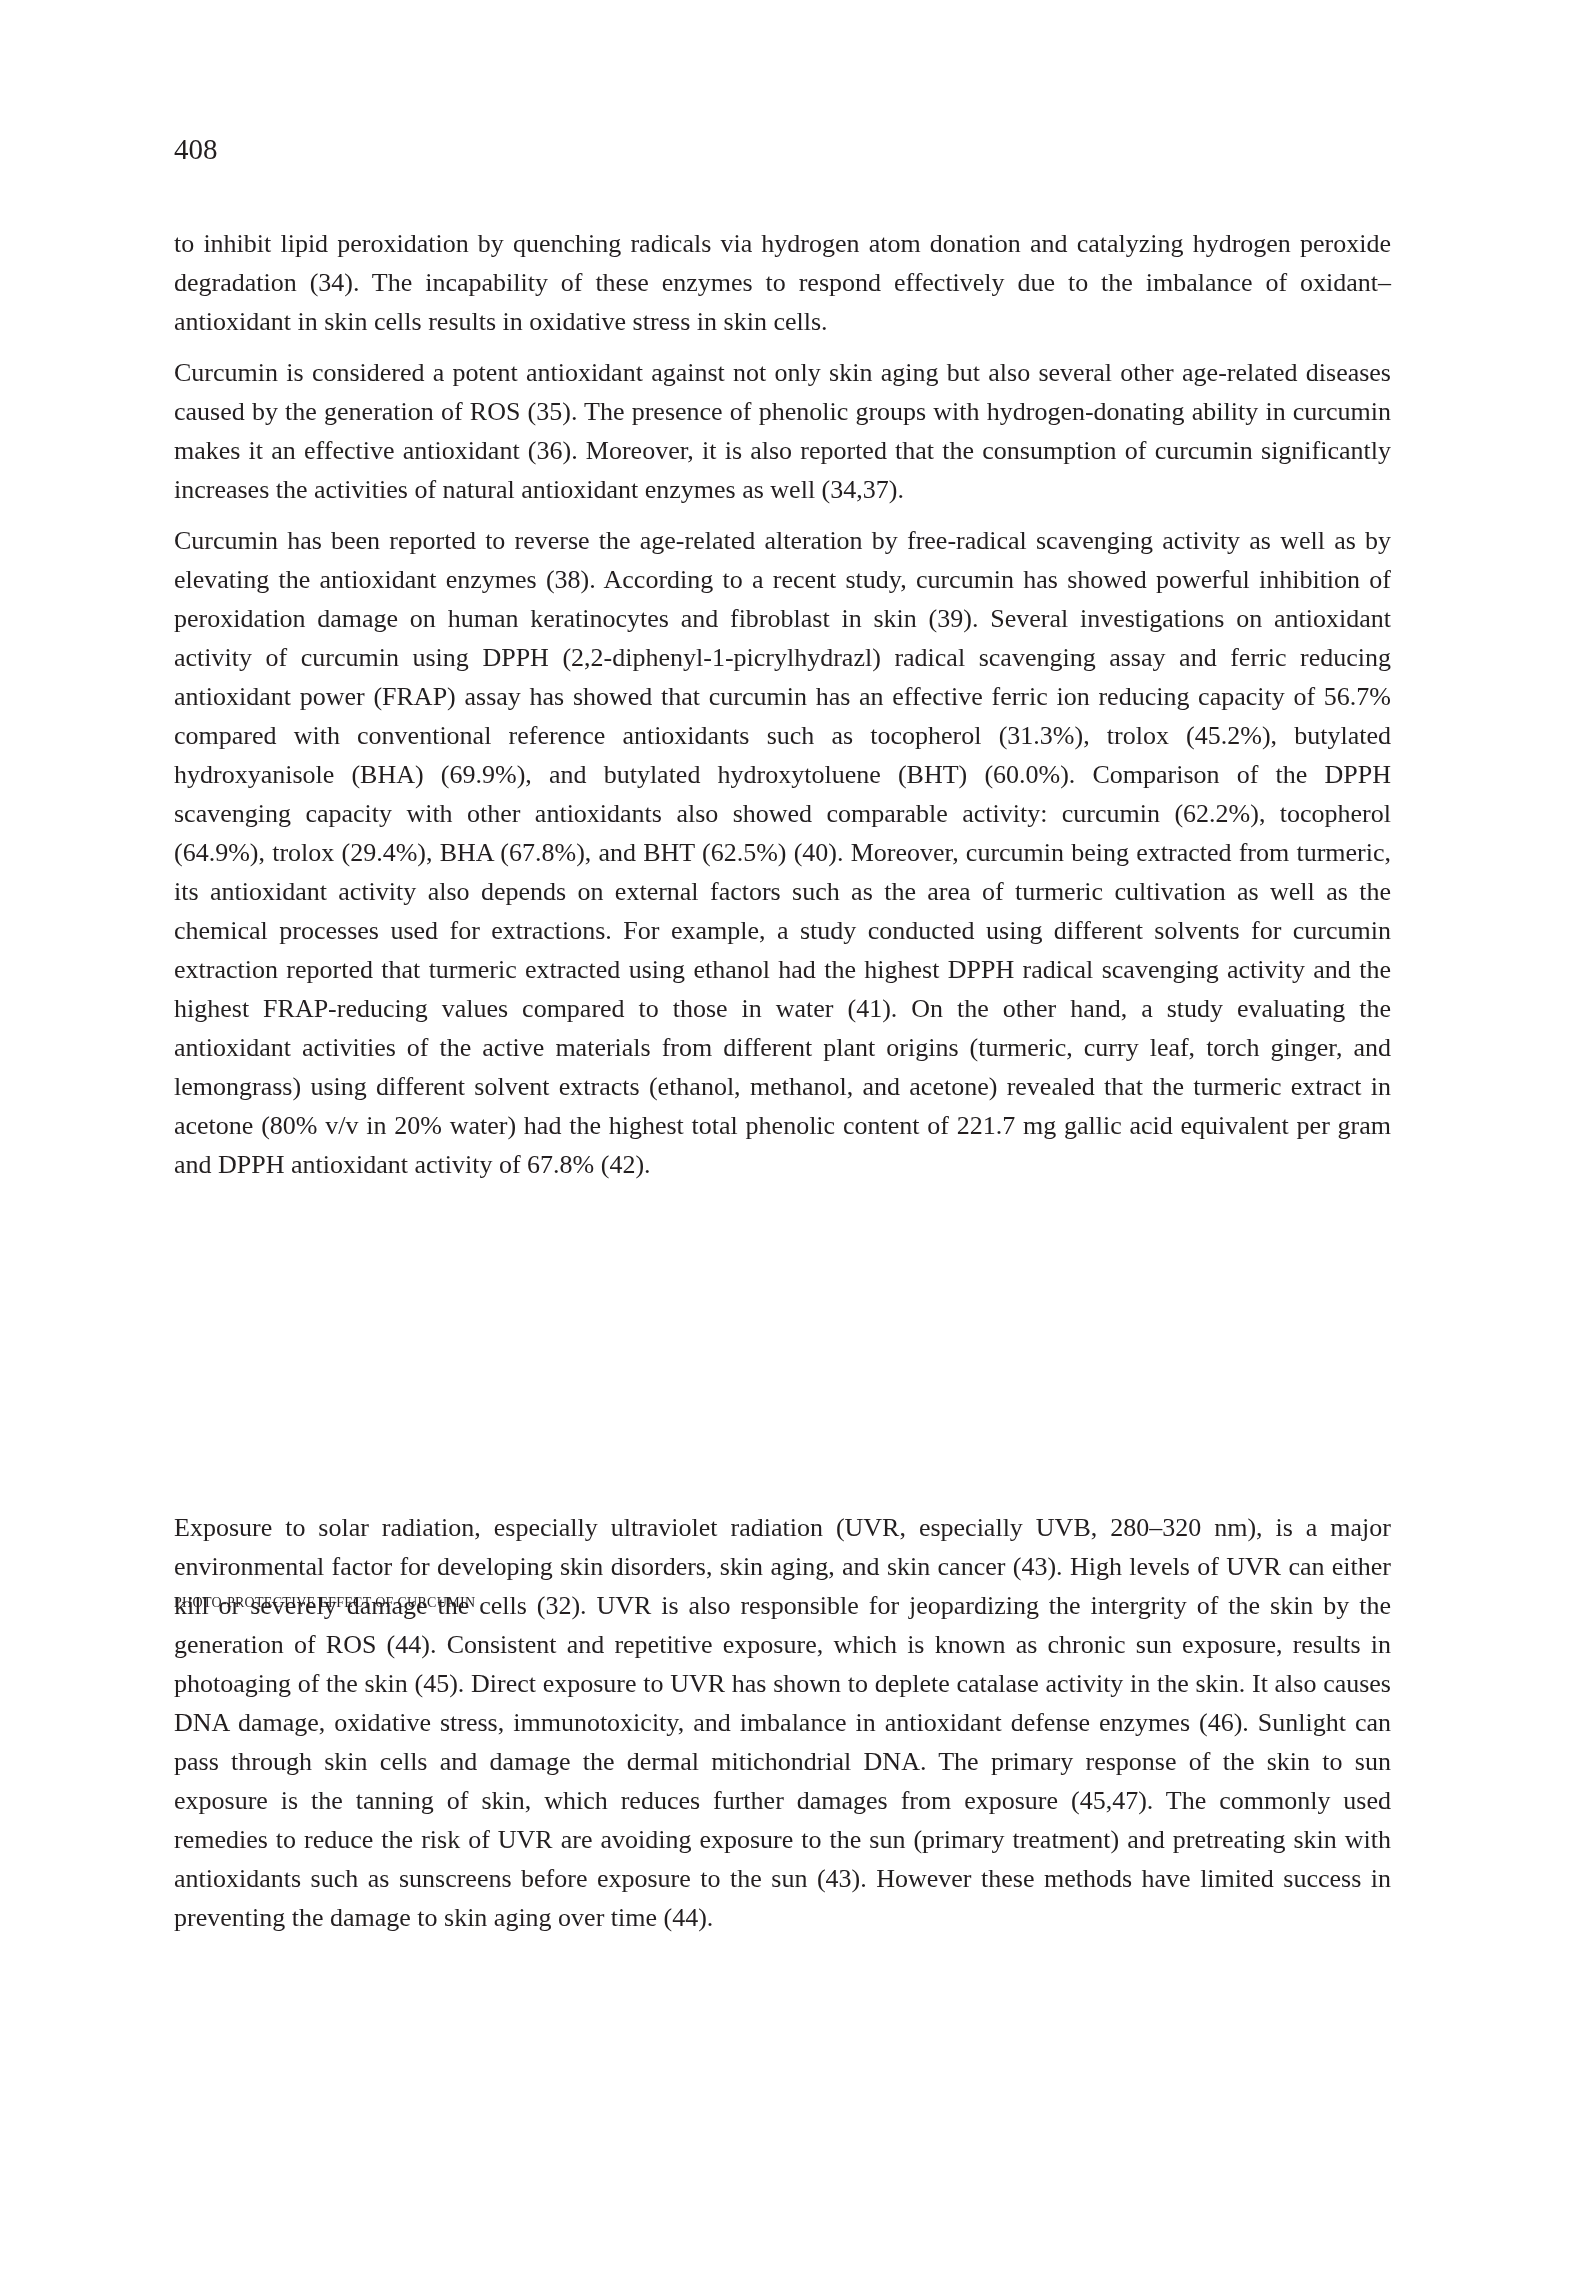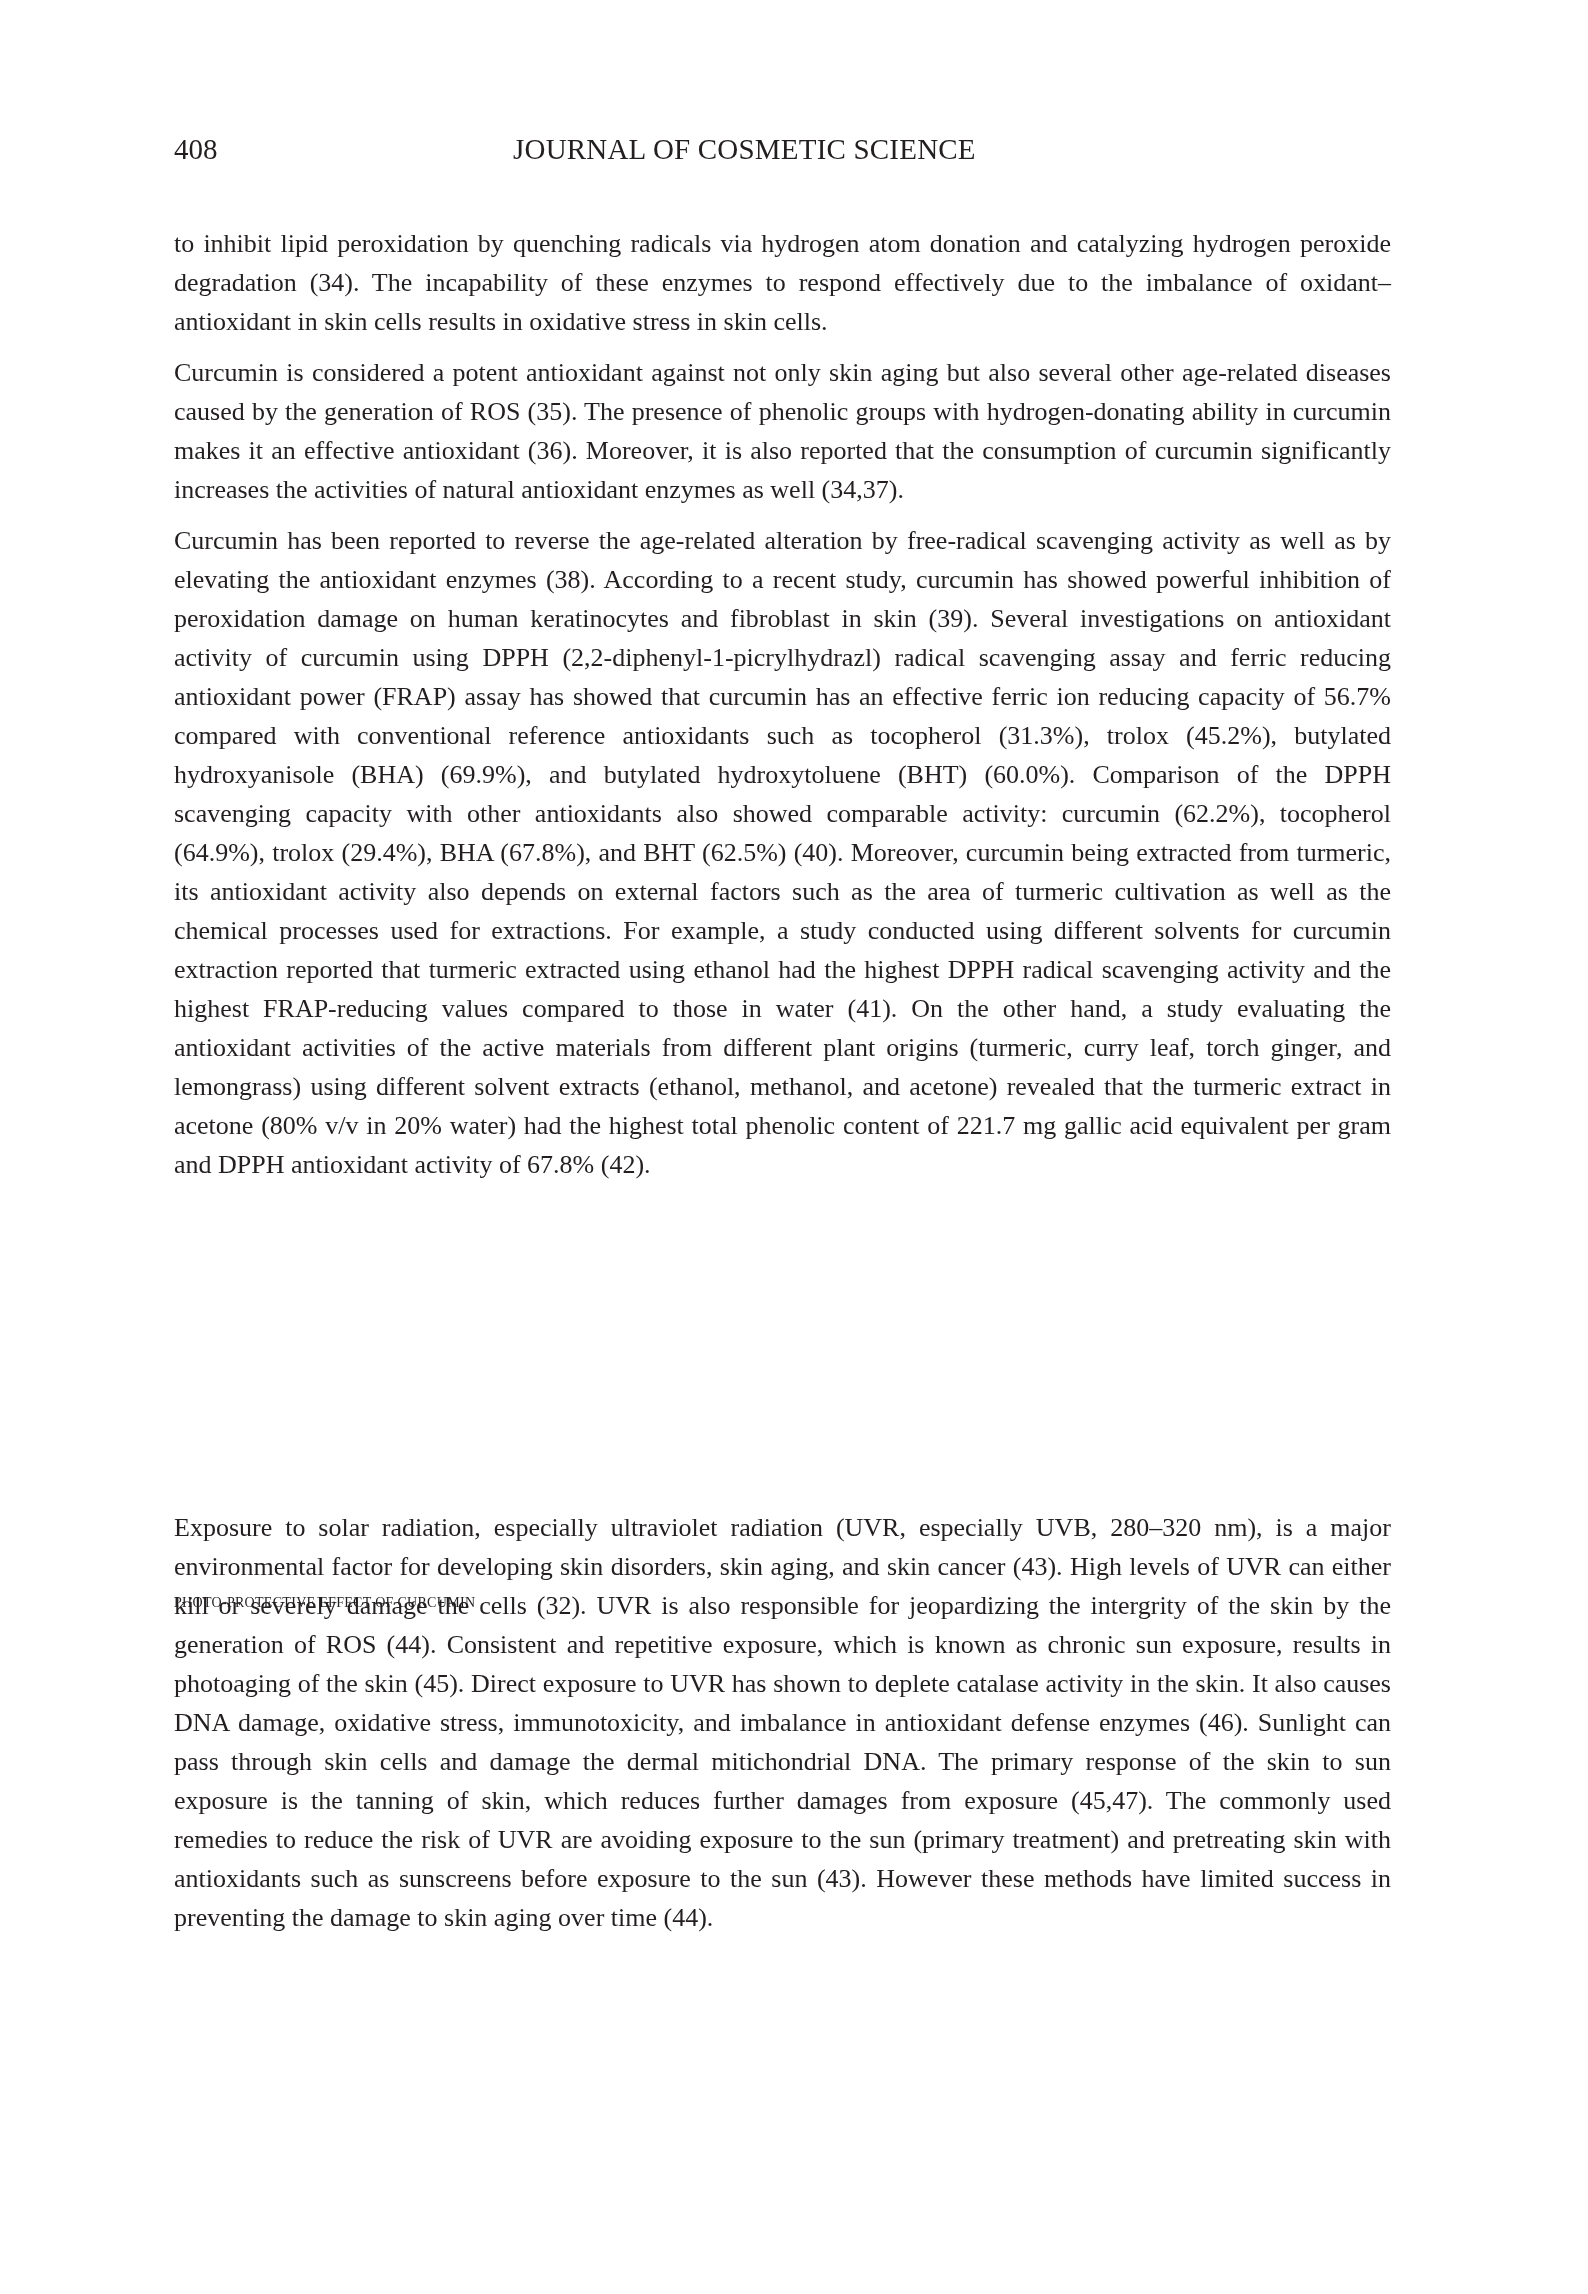--- a/index.html
+++ b/index.html
@@ -57,21 +57,20 @@
     line-height: 28px;
     letter-spacing: 0.3px;
   }
   .block-2 { top: 1508px; }
 </style>
 </head>
 <body>
 
 <div class="running-head">
   <span class="page-number">408</span>
-  <span class="journal-title">JOURNAL OF COSMETIC SCIENCE</span>
 </div>
 
 <div class="body-text block-1">
   <p>to inhibit lipid peroxidation by quenching radicals via hydrogen atom donation and catalyzing hydrogen peroxide degradation (34). The incapability of these enzymes to respond effectively due to the imbalance of oxidant–antioxidant in skin cells results in oxidative stress in skin cells.</p>
   <p>Curcumin is considered a potent antioxidant against not only skin aging but also several other age-related diseases caused by the generation of ROS (35). The presence of phenolic groups with hydrogen-donating ability in curcumin makes it an effective antioxidant (36). Moreover, it is also reported that the consumption of curcumin significantly increases the activities of natural antioxidant enzymes as well (34,37).</p>
   <p>Curcumin has been reported to reverse the age-related alteration by free-radical scavenging activity as well as by elevating the antioxidant enzymes (38). According to a recent study, curcumin has showed powerful inhibition of peroxidation damage on human keratinocytes and fibroblast in skin (39). Several investigations on antioxidant activity of curcumin using DPPH (2,2-diphenyl-1-picrylhydrazl) radical scavenging assay and ferric reducing antioxidant power (FRAP) assay has showed that curcumin has an effective ferric ion reducing capacity of 56.7% compared with conventional reference antioxidants such as tocopherol (31.3%), trolox (45.2%), butylated hydroxyanisole (BHA) (69.9%), and butylated hydroxytoluene (BHT) (60.0%). Comparison of the DPPH scavenging capacity with other antioxidants also showed comparable activity: curcumin (62.2%), tocopherol (64.9%), trolox (29.4%), BHA (67.8%), and BHT (62.5%) (40). Moreover, curcumin being extracted from turmeric, its antioxidant activity also depends on external factors such as the area of turmeric cultivation as well as the chemical processes used for extractions. For example, a study conducted using different solvents for curcumin extraction reported that turmeric extracted using ethanol had the highest DPPH radical scavenging activity and the highest FRAP-reducing values compared to those in water (41). On the other hand, a study evaluating the antioxidant activities of the active materials from different plant origins (turmeric, curry leaf, torch ginger, and lemongrass) using different solvent extracts (ethanol, methanol, and acetone) revealed that the turmeric extract in acetone (80% v/v in 20% water) had the highest total phenolic content of 221.7 mg gallic acid equivalent per gram and DPPH antioxidant activity of 67.8% (42).</p>
 </div>
 
 <div class="section-heading">PHOTO-PROTECTIVE EFFECT OF CURCUMIN</div>
 

